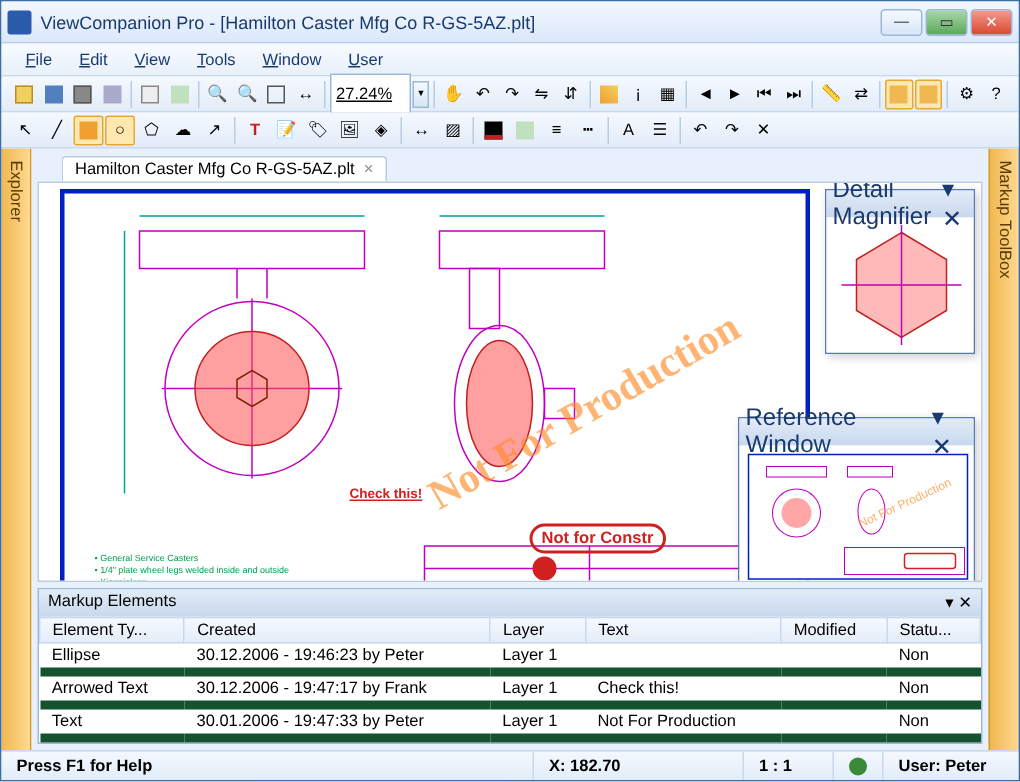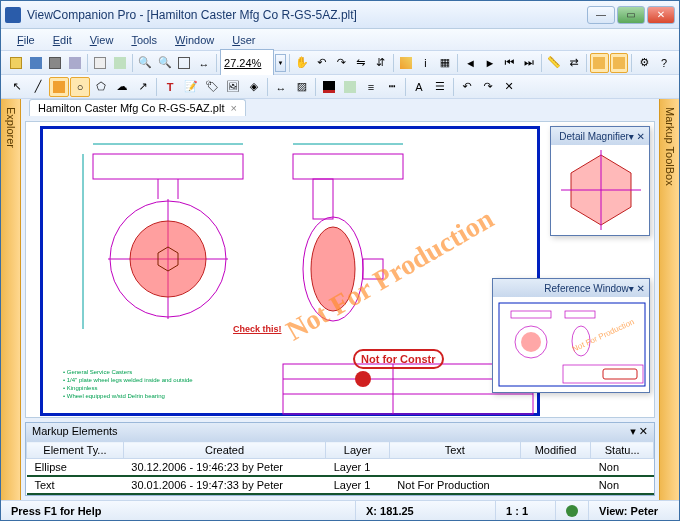--- a/index.html
+++ b/index.html
@@ -18,33 +18,33 @@
 .toolbar { height:24px; display:flex; align-items:center; padding:2px 6px; gap:1px; background:linear-gradient(#f5f9ff,#e2ecf8); border-bottom:1px solid #c8d8ed; }
 .tbtn { width:20px; height:20px; border:1px solid transparent; border-radius:2px; display:flex; align-items:center; justify-content:center; font-size:11px; }
 .tbtn.active { background:#ffe8b0; border-color:#e8a830; }
 .tsep { width:1px; height:18px; background:#b8cde2; margin:0 2px; }
 .zoombox { width:58px; height:27px; border:1px solid #9bb8d9; background:#fff; font-size:11px; padding:0 3px; display:flex; align-items:center;text-decoration:underline; }
 .zoomdd { width:12px; height:18px; border:1px solid #9bb8d9; background:linear-gradient(#f5f9ff,#d8e6f7); display:flex; align-items:center; justify-content:center; font-size:6px; }
 .body { flex:1; display:flex; overflow:hidden; }
 .vtab { width:20px; background:linear-gradient(90deg,#f0b850,#ffd890); writing-mode:vertical-lr; font-size:11px; display:flex; align-items:center; padding-top:8px; border-right:1px solid #d89820; color:#5a3a00; }
 .vtab.right { writing-mode:vertical-rl; border-left:1px solid #d89820; border-right:none; }
 .main { flex:1; display:flex; flex-direction:column; background:#e8f0fb; }
-.doctab-row { height:22px; display:flex; align-items:flex-start; padding:0 8px; }
+.doctab-row { height:22px; display:flex; align-items:flex-end; padding:0 20px; }
 .doctab { background:#fff; border:1px solid #b8cde2; border-bottom:none; padding:2px 8px; font-size:11px; display:flex; align-items:center; gap:6px; border-radius:3px 3px 0 0; }
 .doctab .x { font-size:11px; color:#888; }
 .canvas-area { flex:1; position:relative; background:#fff; border:1px solid #b8cde2; margin:0 4px; overflow:hidden; }
 .drawing { position:absolute; left:14px; top:4px; width:500px; height:290px; border:3px solid #0020c0; background:#fff; }
 .panel { position:absolute; border:1px solid #5a7ab0; background:linear-gradient(#f5f9ff,#e8f0fb); box-shadow:2px 2px 6px rgba(0,0,0,.2); }
-.panel-hdr { height:18px; background:linear-gradient(#e2ecf8,#c8d8ed); display:flex; align-items:center; justify-content:flex-end; padding:0 4px; font-size:10px; color:#1a3a6e; }
+.panel-hdr { height:18px; background:linear-gradient(#e2ecf8,#c8d8ed); display:flex; align-items:center; justify-content:flex-end; padding:0 4px; font-size:16px; color:#1a3a6e; }
 .panel-body { background:#fff; }
 .markup-panel { margin:4px; border:1px solid #9bb8d9; background:#fff; }
 .mp-hdr { height:18px; background:linear-gradient(#e2ecf8,#c8d8ed); padding:2px 6px; font-size:11px; display:flex; justify-content:space-between; }
 .mp-table { width:100%; border-collapse:collapse; font-size:11px; }
-.mp-table th { text-align:center; padding:2px 8px; background:linear-gradient(#f5f9ff,#e2ecf8); border:1px solid #c8d8ed; font-weight:normal; }
-.mp-table td { padding:2px 8px; border-bottom:2px solid #14532d; }
+.mp-table th { text-align:left; padding:2px 8px; background:linear-gradient(#f5f9ff,#e2ecf8); border:1px solid #c8d8ed; font-weight:normal; }
+.mp-table td { padding:2px 8px; border-bottom:6px solid #14532d; }
 .statusbar { height:20px; background:linear-gradient(#f5f9ff,#e2ecf8); border-top:1px solid #c8d8ed; display:flex; align-items:center; font-size:11px; }
 .sb-cell { padding:0 10px; border-right:1px solid #c8d8ed; height:100%; display:flex; align-items:center;font-weight:bold; }
 .icon-sq { width:12px; height:12px; display:inline-block; }
 .watermark { position:absolute; font-size:28px; color:rgba(255,140,40,.65); font-weight:bold; transform:rotate(-30deg); font-family:serif; }
 .redstamp { border:2px solid #d02020; color:#d02020; padding:2px 6px; font-size:11px; font-weight:bold; border-radius:10px; position:absolute; }
 .redcheck { color:#d02020; font-size:9px; font-weight:bold; position:absolute; text-decoration:underline; }
 svg { display:block; }
 </style>
 </head>
 <body>
@@ -276,38 +276,46 @@
           <tbody>
             <tr>
               <td>Ellipse</td>
                 <td>30.12.2006 - 19:46:23 by Peter</td>
               <td>Layer 1</td>
                 <td></td>
               <td></td>
                 <td>Non</td>
             </tr>
             <tr>
+              <td>Arrowed Text</td>
+                <td>30.12.2006 - 19:47:17 by Frank</td>
+              <td>Layer 1</td>
+                <td>Check this!</td>
+              <td></td>
+                <td>Non</td>
+            </tr>
+            <tr>
               <td>Text</td>
                 <td>30.01.2006 - 19:47:33 by Peter</td>
               <td>Layer 1</td>
                 <td>Not For Production</td>
               <td></td>
                 <td>Non</td>
             </tr>
           </tbody>
         </table>
       </div>
     </div>
 
     <div class="vtab right">Markup ToolBox</div>
   </div>
 
   <div class="statusbar">
     <div class="sb-cell" style="flex:1">Press F1 for Help</div>
-    <div class="sb-cell" style="width:140px">X: 181.25</div>
+    <div class="sb-cell" style="width:140px">X: 182.70</div>
     <div class="sb-cell" style="width:60px">1 : 1</div>
     <div class="sb-cell">
         <span class="icon-sq" style="background:#3a8a3a;border-radius:50%"></span>
       </div>
-    <div class="sb-cell" style="width:90px;border-right:none">View: Peter</div>
+    <div class="sb-cell" style="width:90px;border-right:none">User: Peter</div>
   </div>
 
 </div>
 
 </body></html>

